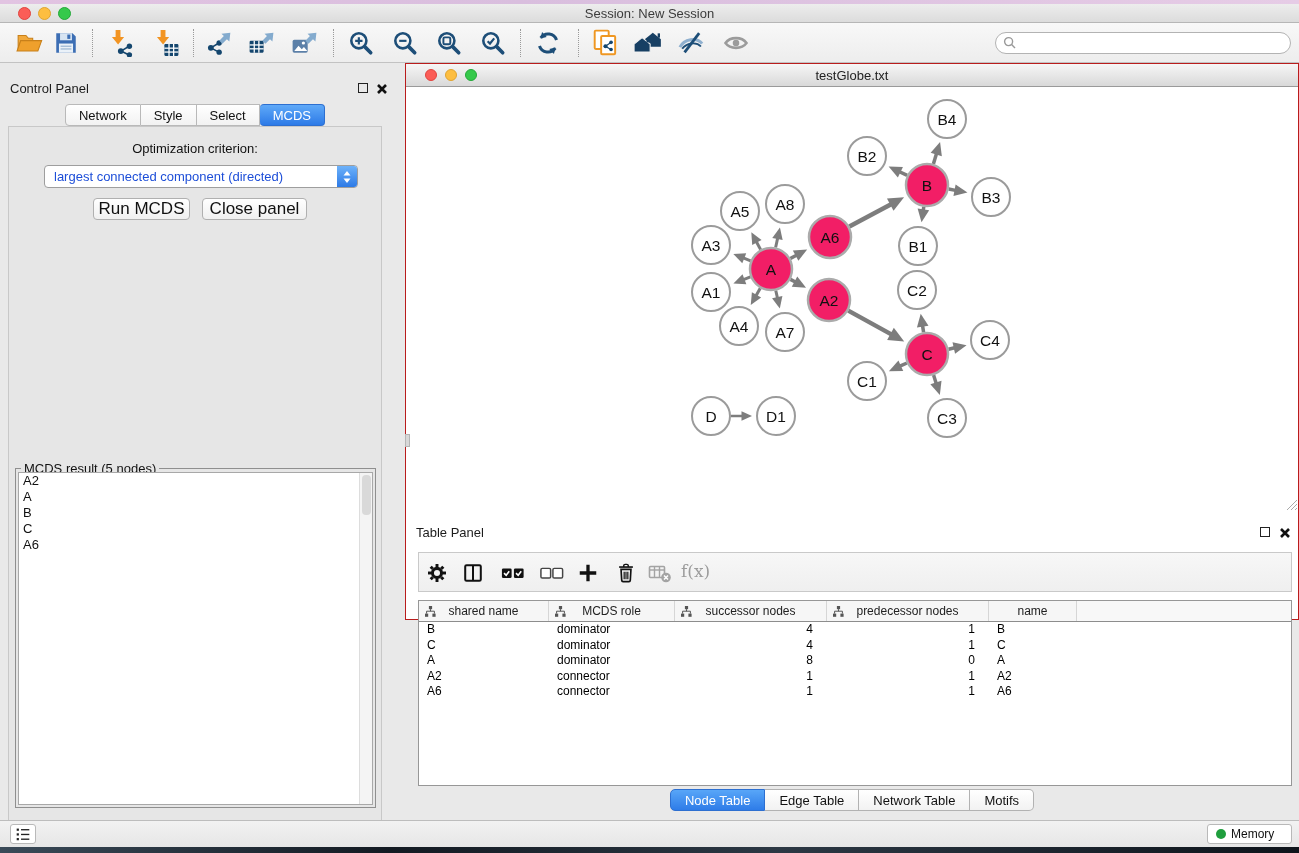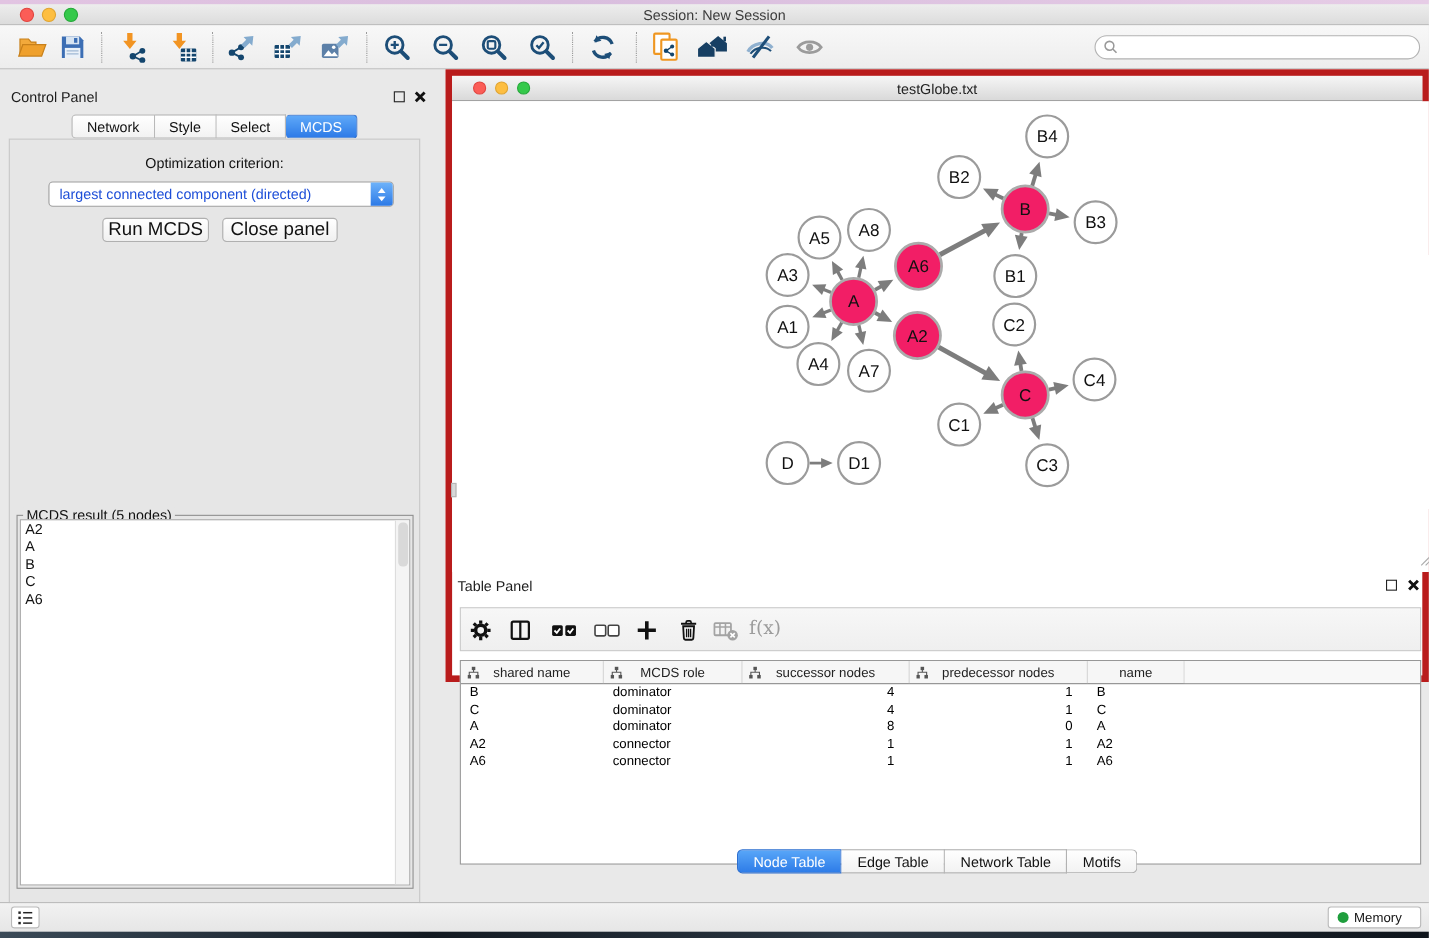--- a/index.html
+++ b/index.html
@@ -67,21 +67,21 @@
   .result-list { position:absolute; left:2px; top:3px; right:2px; bottom:2px; background:#fff;
     border:1px solid #a8a8a8; overflow:hidden; }
   .result-item { font-size:13px; color:#111; line-height:16px; padding-left:4px; }
   .result-scroll { position:absolute; right:0; top:0; bottom:0; width:13px; background:#f4f4f4;
     border-left:1px solid #ddd; }
   .result-thumb { position:absolute; left:2px; top:2px; width:9px; height:40px; background:#d9d9d9;
     border-radius:4px; }
 
   
   .net-window { position:absolute; left:405px; top:63px; width:894px; height:557px;
-    border:6px solid #b91c1c; background:#fff;text-decoration:underline; }
+    border:1px solid #b91c1c; background:#fff;text-decoration:underline; }
   .nw-titlebar { position:absolute; left:0; top:0; width:100%; height:23px;
     background:linear-gradient(#f6f6f6,#d9d9d9); border-bottom:1px solid #9a9a9a; }
   .nw-titlebar .title { position:absolute; left:0; right:0; text-align:center; font-size:13px;
     line-height:23px; color:#222; }
   .nw-tl { position:absolute; top:5px; width:12px; height:12px; border-radius:50%; }
   .nw-canvas { position:absolute; left:0; top:23px; width:892px; height:428px; background:#fff; }
   .grip-left { position:absolute; left:-1px; top:370px; width:5px; height:13px; background:#d8d8d8;
     border:1px solid #b5b5b5; cursor:ew-resize; }
   .grip-bottom { position:absolute; left:444px; bottom:-3px; width:13px; height:6px;
     background:#d8d8d8; border:1px solid #b5b5b5; cursor:ns-resize; }
@@ -102,21 +102,21 @@
     border:1px solid #979797; overflow:hidden; }
   .tp-thead { display:flex; height:21px; background:#f6f6f6; border-bottom:1px solid #8d8d8d; }
   .th-cell { position:relative; height:100%; border-right:1px solid #d6d6d6; font-size:12px;
     color:#222; display:flex; align-items:center; justify-content:center; cursor:pointer; }
   .th-cell svg { position:absolute; left:6px; top:5px; }
   .th-fill { flex:1; border-right:none; background:#f8f8f8; }
   .tp-row { display:flex; height:15.6px; cursor:default; }
   .td-cell { font-size:12px; color:#000; line-height:15.6px; padding-left:8px; white-space:nowrap;
     overflow:hidden; }
   .td-num { text-align:right; padding-right:14px; padding-left:0; }
-  .tp-tabs { position:absolute; left:0; top:252px; width:894px; display:flex; justify-content:center;align-items:flex-end; }
+  .tp-tabs { position:absolute; left:0; top:269px; width:894px; display:flex; justify-content:center;align-items:flex-end; }
   .tp-tab { height:22px; line-height:22px; padding:0 14px; font-size:13px; color:#111;
     background:linear-gradient(#ffffff,#f2f2f2); border:1px solid #b2b2b2; border-left:none;
     cursor:pointer; }
   .tp-tab:first-child { border-left:1px solid #b2b2b2; border-radius:5px 0 0 5px; }
   .tp-tab:last-child { border-radius:0 5px 5px 0; }
   .tp-tab.active { background:linear-gradient(#58a6f8,#2e7ce8); color:#fff; border-color:#2d6fd0; }
 
   
   .statusbar { position:absolute; left:0; top:820px; width:1299px; height:27px;
     background:linear-gradient(#f2f2f2,#e6e6e6); border-top:1px solid #bdbdbd; }

